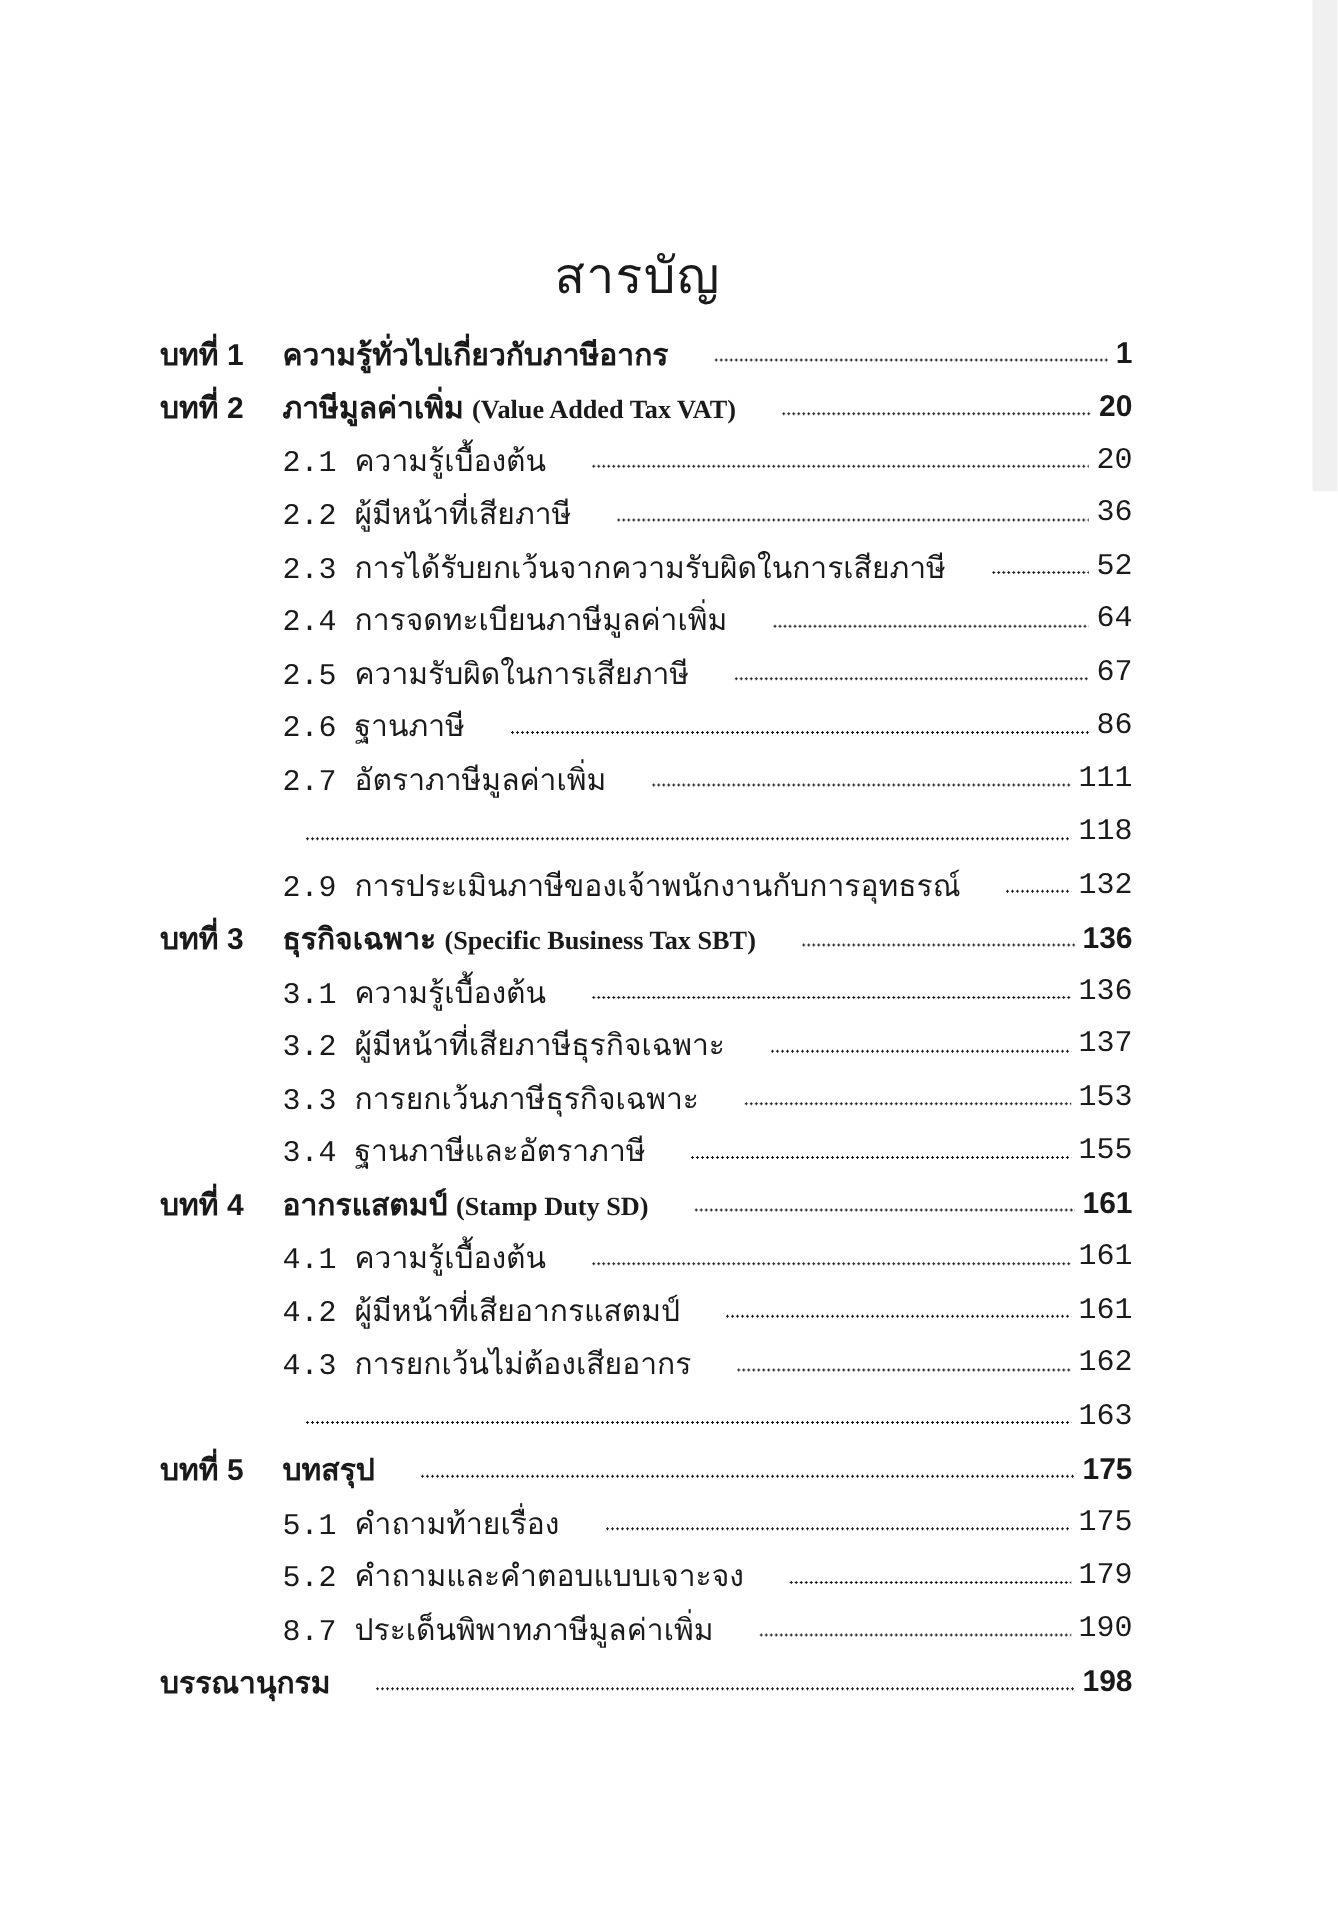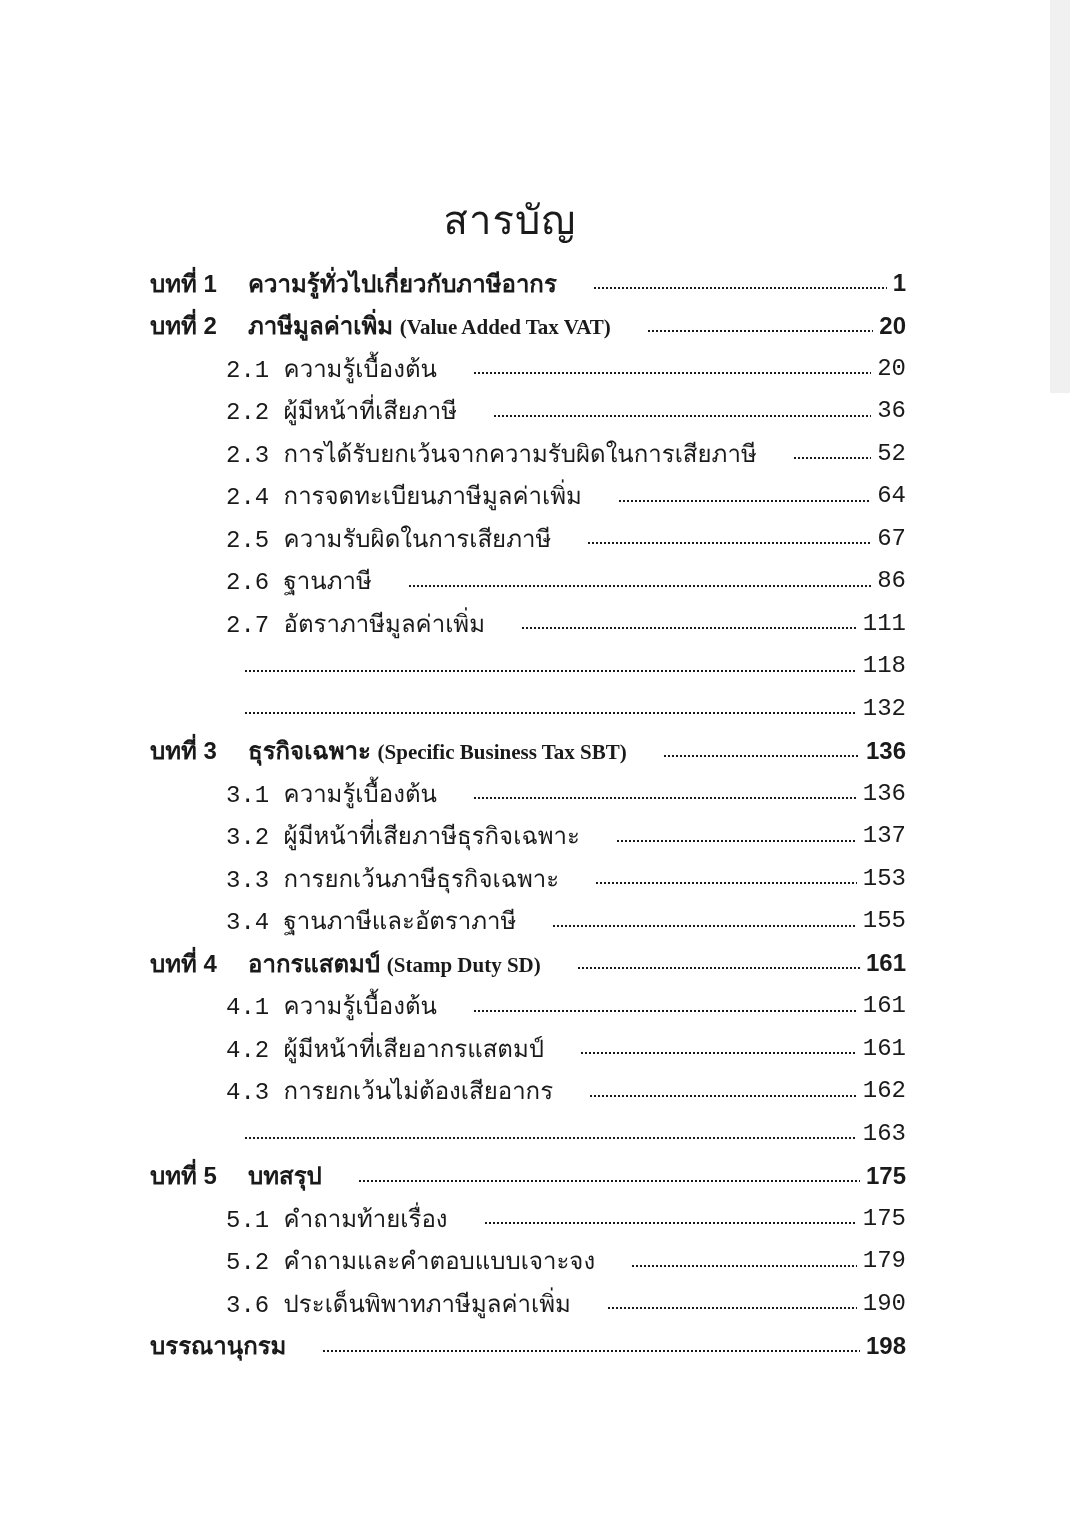--- a/index.html
+++ b/index.html
@@ -13,21 +13,21 @@
   .title {
     position:absolute; left:0; width:1020px; top:188px; text-align:center;
     font-family:"Liberation Serif", "DejaVu Serif", serif;
     font-weight:normal; font-size:40px; color:#1a1a1a; letter-spacing:1px;
   }
   .toc { position:absolute; left:128px; top:262px; width:778px; }
   .row {
     position:relative; height:42.5px; display:flex; align-items:center;
     font-size:24px; white-space:nowrap;
   }
-  .row.chapter { font-weight:bold;margin-left:22px; }
+  .row.chapter { font-weight:bold; }
   .row.sub { padding-left:98px;font-family:Liberation Mono, monospace; }
   .ch-num { width:98px; flex:0 0 98px; }
   .label { flex:0 0 auto; padding-right:18px; }
   .label .en { font-family:"Liberation Serif", "DejaVu Serif", serif; font-weight:bold; font-size:21px; }
   .dots {
     flex:1 1 auto; height:4px; margin:10px 6px 0 18px;
     background-image:radial-gradient(circle, #1a1a1a 0.9px, transparent 1.1px);
     background-size:4px 4px; background-repeat:repeat-x; background-position:left center;
   }
   .page { flex:0 0 auto; text-align:right; }
@@ -88,20 +88,21 @@
   <div class="row sub">
       <span class="label">2.7 อัตราภาษีมูลค่าเพิ่ม</span>
       <span class="dots"></span>
       <span class="page">111</span>
     </div>
   <div class="row sub">
       <span class="dots"></span>
       <span class="page">118</span>
     </div>
   <div class="row sub">
+      <span class="label">2.9 การประเมินภาษีของเจ้าพนักงานกับการอุทธรณ์</span>
       <span class="dots"></span>
       <span class="page">132</span>
     </div>
 
   <div class="row chapter">
     <span class="ch-num">บทที่ 3</span>
     <span class="label"><span>ธุรกิจเฉพาะ </span><span class="en">(Specific Business Tax SBT)</span></span>
     <span class="dots"></span>
     <span class="page">136</span>
   </div>
@@ -162,21 +163,21 @@
       <span class="label">5.1 คำถามท้ายเรื่อง</span>
       <span class="dots"></span>
       <span class="page">175</span>
     </div>
   <div class="row sub">
       <span class="label">5.2 คำถามและคำตอบแบบเจาะจง</span>
       <span class="dots"></span>
       <span class="page">179</span>
     </div>
   <div class="row sub">
-      <span class="label">3.6 ประเด็นพิพาทภาษีมูลค่าเพิ่ม</span>
+      <span class="label">8.7 ประเด็นพิพาทภาษีมูลค่าเพิ่ม</span>
       <span class="dots"></span>
       <span class="page">190</span>
     </div>
 
   <div class="row chapter">
     <span class="label">บรรณานุกรม</span>
     <span class="dots"></span>
     <span class="page">198</span>
   </div>
 </div>

